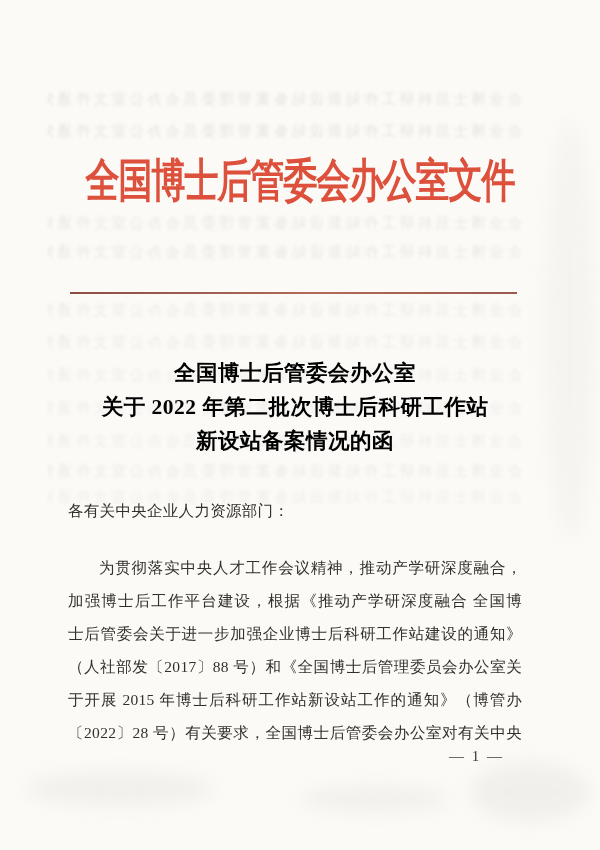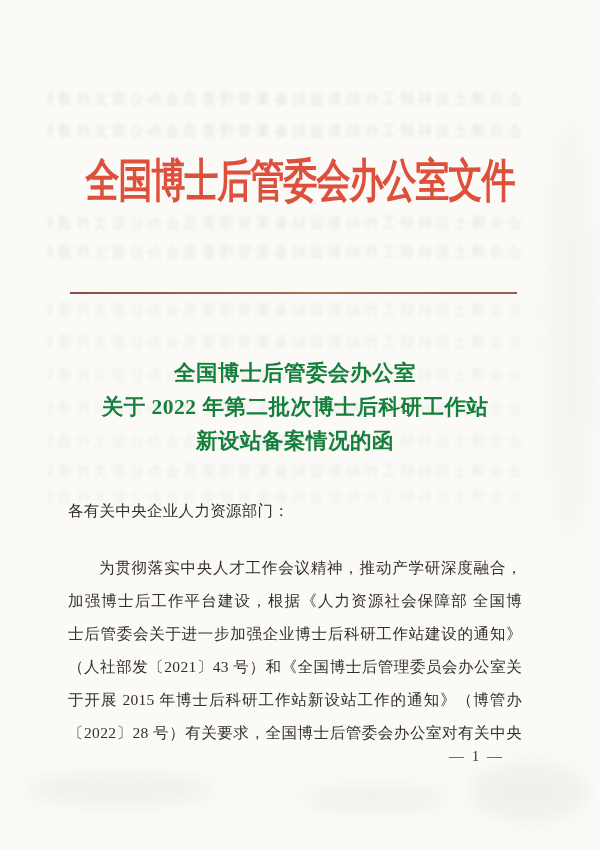--- a/index.html
+++ b/index.html
@@ -93,21 +93,21 @@
   
   .title-block {
     position: absolute;
     top: 356px;
     left: 68px;
     width: 454px;
     text-align: center;
     font-size: 21.5px;
     font-weight: 700;
     line-height: 34px;
-    color: #15803d;
+    color: #000000;
     letter-spacing: 0.5px;
   }
 
   
   .body-block {
     position: absolute;
     top: 494px;
     left: 68px;
     width: 454px;
     font-size: 15.5px;
@@ -164,22 +164,22 @@
 
   <div class="title-block">
     <div>全国博士后管委会办公室</div>
     <div>关于 2022 年第二批次博士后科研工作站</div>
     <div>新设站备案情况的函</div>
   </div>
 
   <div class="body-block">
     <div class="body-line salutation">各有关中央企业人力资源部门：</div>
     <div class="body-line indent">为贯彻落实中央人才工作会议精神，推动产学研深度融合，</div>
-    <div class="body-line">加强博士后工作平台建设，根据《人力资源社会保障部 全国博</div>
+    <div class="body-line">加强博士后工作平台建设，根据《推动产学研深度融合 全国博</div>
     <div class="body-line">士后管委会关于进一步加强企业博士后科研工作站建设的通知》</div>
-    <div class="body-line">（人社部发〔2021〕43 号）和《全国博士后管理委员会办公室关</div>
+    <div class="body-line">（人社部发〔2017〕88 号）和《全国博士后管理委员会办公室关</div>
     <div class="body-line">于开展 2015 年博士后科研工作站新设站工作的通知》（博管办</div>
     <div class="body-line">〔2022〕28 号）有关要求，全国博士后管委会办公室对有关中央</div>
   </div>
 
   <div class="page-number">— 1 —</div>
 
 </div>
 
 </body></html>

